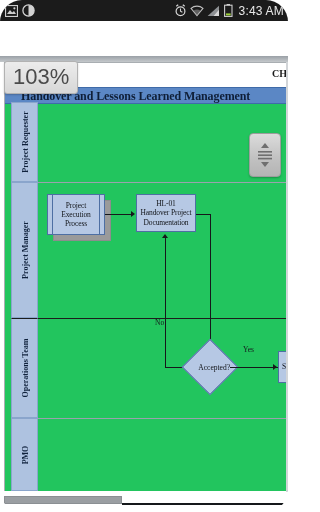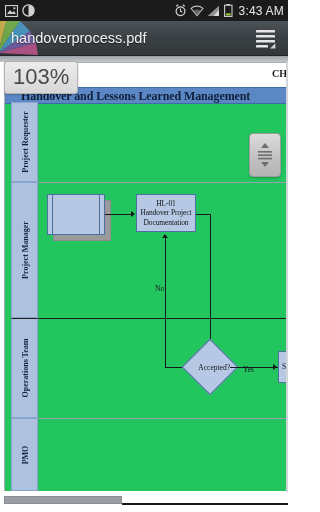--- a/index.html
+++ b/index.html
@@ -7,20 +7,21 @@
     width: 288px; height: 512px;
     overflow: hidden;
     background: #ffffff;
     font-family: "Liberation Sans", sans-serif;
   }
   #screen {
     position: relative;
     width: 288px; height: 512px;
     overflow: hidden;
     background: #ffffff;
+    border-radius: 22px;
   }
 
   
   #statusbar {
     position: absolute; left:0; top:0;
     width: 288px; height: 21px;
     background: #1b1b1b;
     display: flex; align-items: center;
     box-sizing: border-box;
     padding: 0 4px 0 5px;
@@ -283,43 +284,20 @@
         <svg class="ico" width="9" height="13" viewBox="0 0 9 13">
           <rect x="2.6" y="0" width="3.4" height="1.3" fill="#cfcfcf"></rect>
           <rect x="0.6" y="1.2" width="7.4" height="11.2" fill="none" stroke="#cfcfcf" stroke-width="1.1"></rect>
           <rect x="2" y="9.4" width="4.7" height="2" fill="#9ccf3a"></rect>
         </svg>
       </span>
       <span class="sb-time">3:43 AM</span>
     </div>
   </div>
 
-  <div id="appbar">
-    <svg id="brandfan" viewBox="0 0 64 48">
-      <g transform="translate(14,46)">
-        <path d="M0 0 L-2 -40 L10 -38 Z" fill="#e8c54a" opacity="0.9"></path>
-        <path d="M0 0 L10 -38 L22 -32 Z" fill="#7fc24a" opacity="0.9"></path>
-        <path d="M0 0 L22 -32 L32 -22 Z" fill="#49a7d8" opacity="0.9"></path>
-        <path d="M0 0 L32 -22 L38 -10 Z" fill="#7b63b8" opacity="0.9"></path>
-        <path d="M0 0 L38 -10 L40 2 Z" fill="#d85aa0" opacity="0.85"></path>
-      </g>
-    </svg>
-
-    <div id="doc-title">handoverprocess.pdf</div>
-
-    <div id="menu-btn">
-      <svg width="26" height="24" viewBox="0 0 26 24">
-        <rect x="3" y="4" width="19" height="2.6" rx="0.4" fill="#e6e6e6"></rect>
-        <rect x="3" y="9" width="19" height="2.6" rx="0.4" fill="#e6e6e6"></rect>
-        <rect x="3" y="14" width="19" height="2.6" rx="0.4" fill="#e6e6e6"></rect>
-        <rect x="3" y="19" width="12" height="2.6" rx="0.4" fill="#e6e6e6"></rect>
-        <path d="M17 22.6 L22.4 22.6 L22.4 17.2 Z" fill="#d0d0d0"></path>
-      </svg>
-    </div>
-  </div>
 
   <div id="appbar-shadow"></div>
 
   <div id="page">
 
     <div id="page-topstrip">
       <div class="corner-text">CH</div>
     </div>
 
     <div id="band">
@@ -354,48 +332,53 @@
         <div class="lane-head">
           <span>PMO</span>
         </div>
         <div class="lane-body"></div>
       </div>
 
       <div class="shadow-box" style="left:48px; top:98px; width:58px; height:41px;"></div>
       <div class="node" style="left:42px; top:92px; width:58px; height:41px;">
         <div class="predef-bar" style="left:4px;"></div>
         <div class="predef-bar" style="right:4px;"></div>
+        <div class="lines">
+          <div>Project</div>
+          <div>Execution</div>
+          <div>Process</div>
+        </div>
       </div>
 
       <div class="edge edge-h" style="left:100px; top:112px; width:27px;"></div>
       <div class="arrow-r" style="left:126px; top:109px;"></div>
 
       <div class="node" style="left:131px; top:92px; width:60px; height:38px;">
         <div class="lines">
           <div>HL-01</div>
           <div>Handover Project</div>
           <div>Documentation</div>
         </div>
       </div>
 
       <div class="edge edge-h" style="left:191px; top:112px; width:15px;"></div>
       <div class="edge edge-v" style="left:205px; top:112px; height:137px;"></div>
       <div class="arrow-d" style="left:202px; top:246px;"></div>
 
       <div class="edge edge-h" style="left:160px; top:265px; width:28px;"></div>
       <div class="edge edge-v" style="left:160px; top:136px; height:130px;"></div>
       <div class="arrow-u" style="left:157px; top:132px;"></div>
-      <div class="edge-label" style="left:150px; top:182px;">No</div>
+      <div class="edge-label" style="left:150px; top:216px;">No</div>
 
       <div class="diamond" style="left:185px; top:245px; width:40px; height:40px;"></div>
       <div class="diamond-label" style="left:185px; top:261px; width:40px;">Accepted?</div>
 
       <div class="edge edge-h" style="left:225px; top:265px; width:55px;"></div>
       <div class="arrow-r" style="left:268px; top:262px;"></div>
-      <div class="edge-label" style="left:238px; top:263px;">Yes</div>
+      <div class="edge-label" style="left:238px; top:243px;">Yes</div>
 
       <div class="node" style="left:273px; top:249px; width:30px; height:32px; justify-content:flex-start;">
         <div class="lines" style="padding-left:3px;">S</div>
       </div>
 
     </div>
   </div>
 
   <div id="zoom-badge">103%</div>
 

